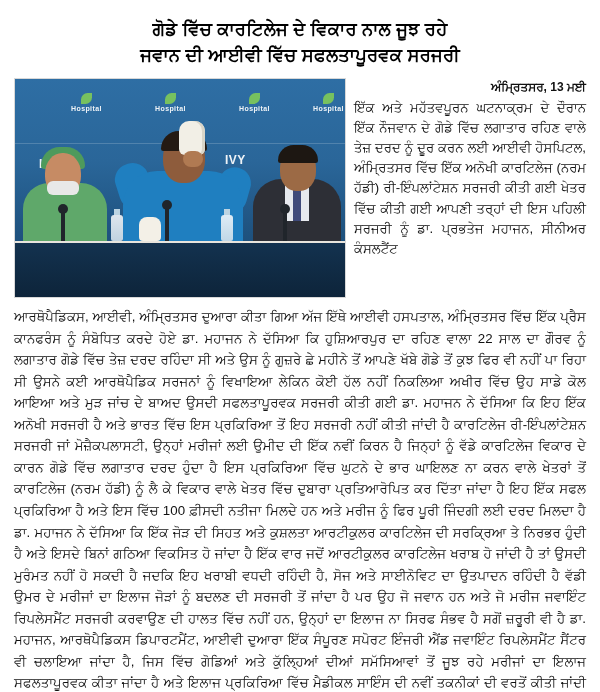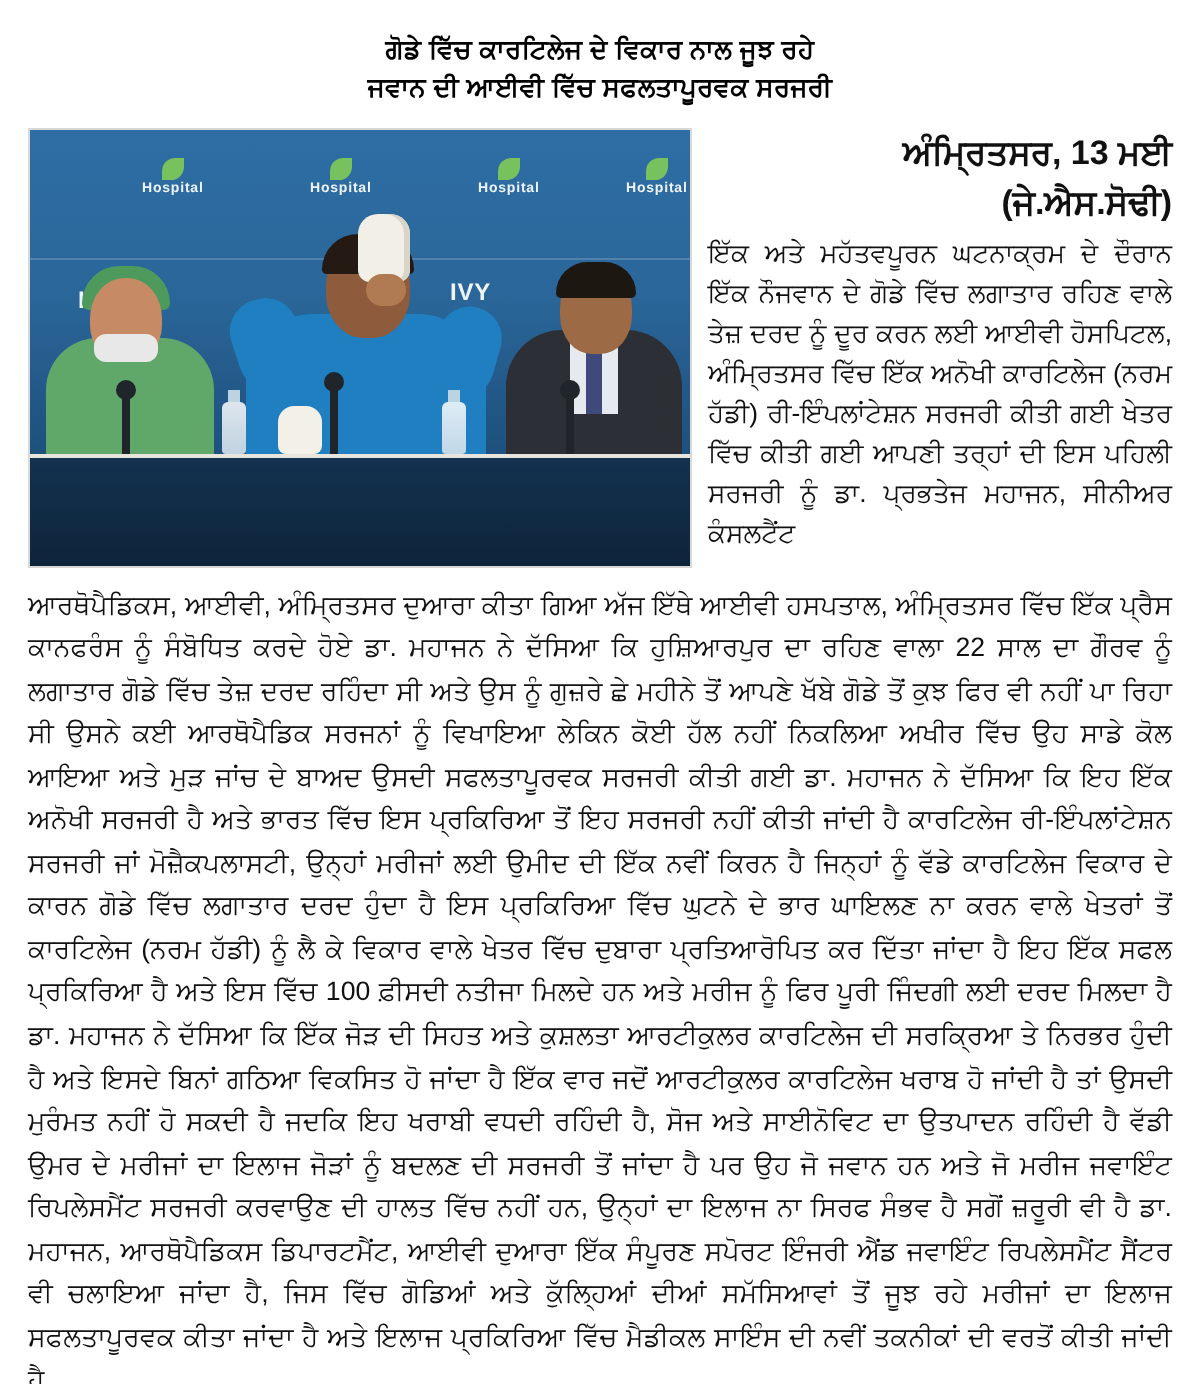--- a/index.html
+++ b/index.html
@@ -18,21 +18,21 @@
     position: relative;
     width: 600px;
     height: 692px;
     background: #ffffff;
     box-sizing: border-box;
     padding: 10px 14px 8px 14px;
   }
   .headline {
     text-align: center;
     font-weight: bold;
-    font-size: 13px;
+    font-size: 18px;
     line-height: 1.45;
     letter-spacing: 0.2px;
     color: #000000;
     margin: 6px 4px 10px 4px;
   }
   .headline .hl-line {
     display: block;
     white-space: nowrap;
   }
   .top-block {
@@ -171,21 +171,21 @@
   .lead-col {
     flex: 1 1 auto;
     font-size: 13.2px;
     line-height: 1.52;
     text-align: justify;
     color: #111111;
   }
   .dateline {
     text-align: right;
     font-weight: bold;
-    font-size: 17px;
+    font-size: 12px;
     line-height: 1.5;
     margin-bottom: 2px;
   }
   .dateline .sub {
     display: block;
   }
   .body-text {
     margin-top: 8px;
     font-size: 13.3px;
     line-height: 1.62;
@@ -273,21 +273,20 @@
         <div class="mic" style="left:268px; height:30px;"></div>
         <div class="bottle" style="left:96px;"></div>
         <div class="bottle" style="left:206px;"></div>
         <div class="model-on-table" style="left:124px; width:22px; height:24px;"></div>
       </div>
     </div>
 
     <div class="lead-col">
       <div class="dateline">
         <span>ਅੰਮ੍ਰਿਤਸਰ, 13 ਮਈ</span>
-        <span class="sub">(ਜੇ.ਐਸ.ਸੋਢੀ)</span>
       </div>
       <div>ਇੱਕ ਅਤੇ ਮਹੱਤਵਪੂਰਨ ਘਟਨਾਕ੍ਰਮ ਦੇ ਦੌਰਾਨ ਇੱਕ ਨੌਜਵਾਨ ਦੇ ਗੋਡੇ ਵਿੱਚ ਲਗਾਤਾਰ ਰਹਿਣ ਵਾਲੇ ਤੇਜ਼ ਦਰਦ ਨੂੰ ਦੂਰ ਕਰਨ ਲਈ ਆਈਵੀ ਹੋਸਪਿਟਲ, ਅੰਮ੍ਰਿਤਸਰ ਵਿੱਚ ਇੱਕ ਅਨੋਖੀ ਕਾਰਟਿਲੇਜ (ਨਰਮ ਹੱਡੀ) ਰੀ-ਇੰਪਲਾਂਟੇਸ਼ਨ ਸਰਜਰੀ ਕੀਤੀ ਗਈ ਖੇਤਰ ਵਿੱਚ ਕੀਤੀ ਗਈ ਆਪਣੀ ਤਰ੍ਹਾਂ ਦੀ ਇਸ ਪਹਿਲੀ ਸਰਜਰੀ ਨੂੰ ਡਾ. ਪ੍ਰਭਤੇਜ ਮਹਾਜਨ, ਸੀਨੀਅਰ ਕੰਸਲਟੈਂਟ</div>
     </div>
 
   </div>
 
   <div class="body-text">
     <p>ਆਰਥੋਪੈਡਿਕਸ, ਆਈਵੀ, ਅੰਮ੍ਰਿਤਸਰ ਦੁਆਰਾ ਕੀਤਾ ਗਿਆ   ਅੱਜ ਇੱਥੇ ਆਈਵੀ ਹਸਪਤਾਲ, ਅੰਮ੍ਰਿਤਸਰ ਵਿੱਚ ਇੱਕ ਪ੍ਰੈਸ ਕਾਨਫਰੰਸ ਨੂੰ ਸੰਬੋਧਿਤ ਕਰਦੇ ਹੋਏ ਡਾ. ਮਹਾਜਨ ਨੇ ਦੱਸਿਆ ਕਿ ਹੁਸ਼ਿਆਰਪੁਰ ਦਾ ਰਹਿਣ ਵਾਲਾ 22 ਸਾਲ ਦਾ ਗੌਰਵ ਨੂੰ ਲਗਾਤਾਰ ਗੋਡੇ ਵਿੱਚ ਤੇਜ਼ ਦਰਦ ਰਹਿੰਦਾ ਸੀ ਅਤੇ ਉਸ ਨੂੰ ਗੁਜ਼ਰੇ ਛੇ ਮਹੀਨੇ ਤੋਂ ਆਪਣੇ ਖੱਬੇ ਗੋਡੇ ਤੋਂ ਕੁਝ ਫਿਰ ਵੀ ਨਹੀਂ ਪਾ ਰਿਹਾ ਸੀ   ਉਸਨੇ ਕਈ ਆਰਥੋਪੈਡਿਕ ਸਰਜਨਾਂ ਨੂੰ ਵਿਖਾਇਆ ਲੇਕਿਨ ਕੋਈ ਹੱਲ ਨਹੀਂ ਨਿਕਲਿਆ   ਅਖੀਰ ਵਿੱਚ ਉਹ ਸਾਡੇ ਕੋਲ ਆਇਆ ਅਤੇ ਮੁੜ ਜਾਂਚ ਦੇ ਬਾਅਦ ਉਸਦੀ ਸਫਲਤਾਪੂਰਵਕ ਸਰਜਰੀ ਕੀਤੀ ਗਈ   ਡਾ. ਮਹਾਜਨ ਨੇ ਦੱਸਿਆ ਕਿ ਇਹ ਇੱਕ ਅਨੋਖੀ ਸਰਜਰੀ ਹੈ ਅਤੇ ਭਾਰਤ ਵਿੱਚ ਇਸ ਪ੍ਰਕਿਰਿਆ ਤੋਂ ਇਹ ਸਰਜਰੀ ਨਹੀਂ ਕੀਤੀ ਜਾਂਦੀ ਹੈ ਕਾਰਟਿਲੇਜ ਰੀ-ਇੰਪਲਾਂਟੇਸ਼ਨ ਸਰਜਰੀ ਜਾਂ ਮੋਜ਼ੈਕਪਲਾਸਟੀ, ਉਨ੍ਹਾਂ ਮਰੀਜਾਂ ਲਈ ਉਮੀਦ ਦੀ ਇੱਕ ਨਵੀਂ ਕਿਰਨ ਹੈ ਜਿਨ੍ਹਾਂ ਨੂੰ ਵੱਡੇ ਕਾਰਟਿਲੇਜ ਵਿਕਾਰ ਦੇ ਕਾਰਨ ਗੋਡੇ ਵਿੱਚ ਲਗਾਤਾਰ ਦਰਦ ਹੁੰਦਾ ਹੈ   ਇਸ ਪ੍ਰਕਿਰਿਆ ਵਿੱਚ ਘੁਟਨੇ ਦੇ ਭਾਰ ਘਾਇਲਣ ਨਾ ਕਰਨ ਵਾਲੇ ਖੇਤਰਾਂ ਤੋਂ ਕਾਰਟਿਲੇਜ (ਨਰਮ ਹੱਡੀ) ਨੂੰ ਲੈ ਕੇ ਵਿਕਾਰ ਵਾਲੇ ਖੇਤਰ ਵਿੱਚ ਦੁਬਾਰਾ ਪ੍ਰਤਿਆਰੋਪਿਤ ਕਰ ਦਿੱਤਾ ਜਾਂਦਾ ਹੈ   ਇਹ ਇੱਕ ਸਫਲ ਪ੍ਰਕਿਰਿਆ ਹੈ ਅਤੇ ਇਸ ਵਿੱਚ 100 ਫ਼ੀਸਦੀ ਨਤੀਜਾ ਮਿਲਦੇ ਹਨ ਅਤੇ ਮਰੀਜ ਨੂੰ ਫਿਰ ਪੂਰੀ ਜਿੰਦਗੀ ਲਈ ਦਰਦ ਮਿਲਦਾ ਹੈ   ਡਾ. ਮਹਾਜਨ ਨੇ ਦੱਸਿਆ ਕਿ ਇੱਕ ਜੋੜ ਦੀ ਸਿਹਤ ਅਤੇ ਕੁਸ਼ਲਤਾ ਆਰਟੀਕੁਲਰ ਕਾਰਟਿਲੇਜ ਦੀ ਸਰਕ੍ਰਿਆ ਤੇ ਨਿਰਭਰ ਹੁੰਦੀ ਹੈ ਅਤੇ ਇਸਦੇ ਬਿਨਾਂ ਗਠਿਆ ਵਿਕਸਿਤ ਹੋ ਜਾਂਦਾ ਹੈ   ਇੱਕ ਵਾਰ ਜਦੋਂ ਆਰਟੀਕੁਲਰ ਕਾਰਟਿਲੇਜ ਖਰਾਬ ਹੋ ਜਾਂਦੀ ਹੈ ਤਾਂ ਉਸਦੀ ਮੁਰੰਮਤ ਨਹੀਂ ਹੋ ਸਕਦੀ ਹੈ ਜਦਕਿ ਇਹ ਖਰਾਬੀ ਵਧਦੀ ਰਹਿੰਦੀ ਹੈ, ਸੋਜ ਅਤੇ ਸਾਈਨੋਵਿਟ ਦਾ ਉਤਪਾਦਨ ਰਹਿੰਦੀ ਹੈ   ਵੱਡੀ ਉਮਰ ਦੇ ਮਰੀਜਾਂ ਦਾ ਇਲਾਜ ਜੋੜਾਂ ਨੂੰ ਬਦਲਣ ਦੀ ਸਰਜਰੀ ਤੋਂ ਜਾਂਦਾ ਹੈ ਪਰ ਉਹ ਜੋ ਜਵਾਨ ਹਨ ਅਤੇ ਜੋ ਮਰੀਜ ਜਵਾਇੰਟ ਰਿਪਲੇਸਮੈਂਟ ਸਰਜਰੀ ਕਰਵਾਉਣ ਦੀ ਹਾਲਤ ਵਿੱਚ ਨਹੀਂ ਹਨ, ਉਨ੍ਹਾਂ ਦਾ ਇਲਾਜ ਨਾ ਸਿਰਫ ਸੰਭਵ ਹੈ ਸਗੋਂ ਜ਼ਰੂਰੀ ਵੀ ਹੈ   ਡਾ. ਮਹਾਜਨ, ਆਰਥੋਪੈਡਿਕਸ ਡਿਪਾਰਟਮੈਂਟ, ਆਈਵੀ ਦੁਆਰਾ ਇੱਕ ਸੰਪੂਰਣ ਸਪੋਰਟ ਇੰਜਰੀ ਐਂਡ ਜਵਾਇੰਟ ਰਿਪਲੇਸਮੈਂਟ ਸੈਂਟਰ ਵੀ ਚਲਾਇਆ ਜਾਂਦਾ ਹੈ, ਜਿਸ ਵਿੱਚ ਗੋਡਿਆਂ ਅਤੇ ਕੁੱਲ੍ਹਿਆਂ ਦੀਆਂ ਸਮੱਸਿਆਵਾਂ ਤੋਂ ਜੂਝ ਰਹੇ ਮਰੀਜਾਂ ਦਾ ਇਲਾਜ ਸਫਲਤਾਪੂਰਵਕ ਕੀਤਾ ਜਾਂਦਾ ਹੈ ਅਤੇ ਇਲਾਜ ਪ੍ਰਕਿਰਿਆ ਵਿੱਚ ਮੈਡੀਕਲ ਸਾਇੰਸ ਦੀ ਨਵੀਂ ਤਕਨੀਕਾਂ ਦੀ ਵਰਤੋਂ ਕੀਤੀ ਜਾਂਦੀ ਹੈ</p>
   </div>
 

